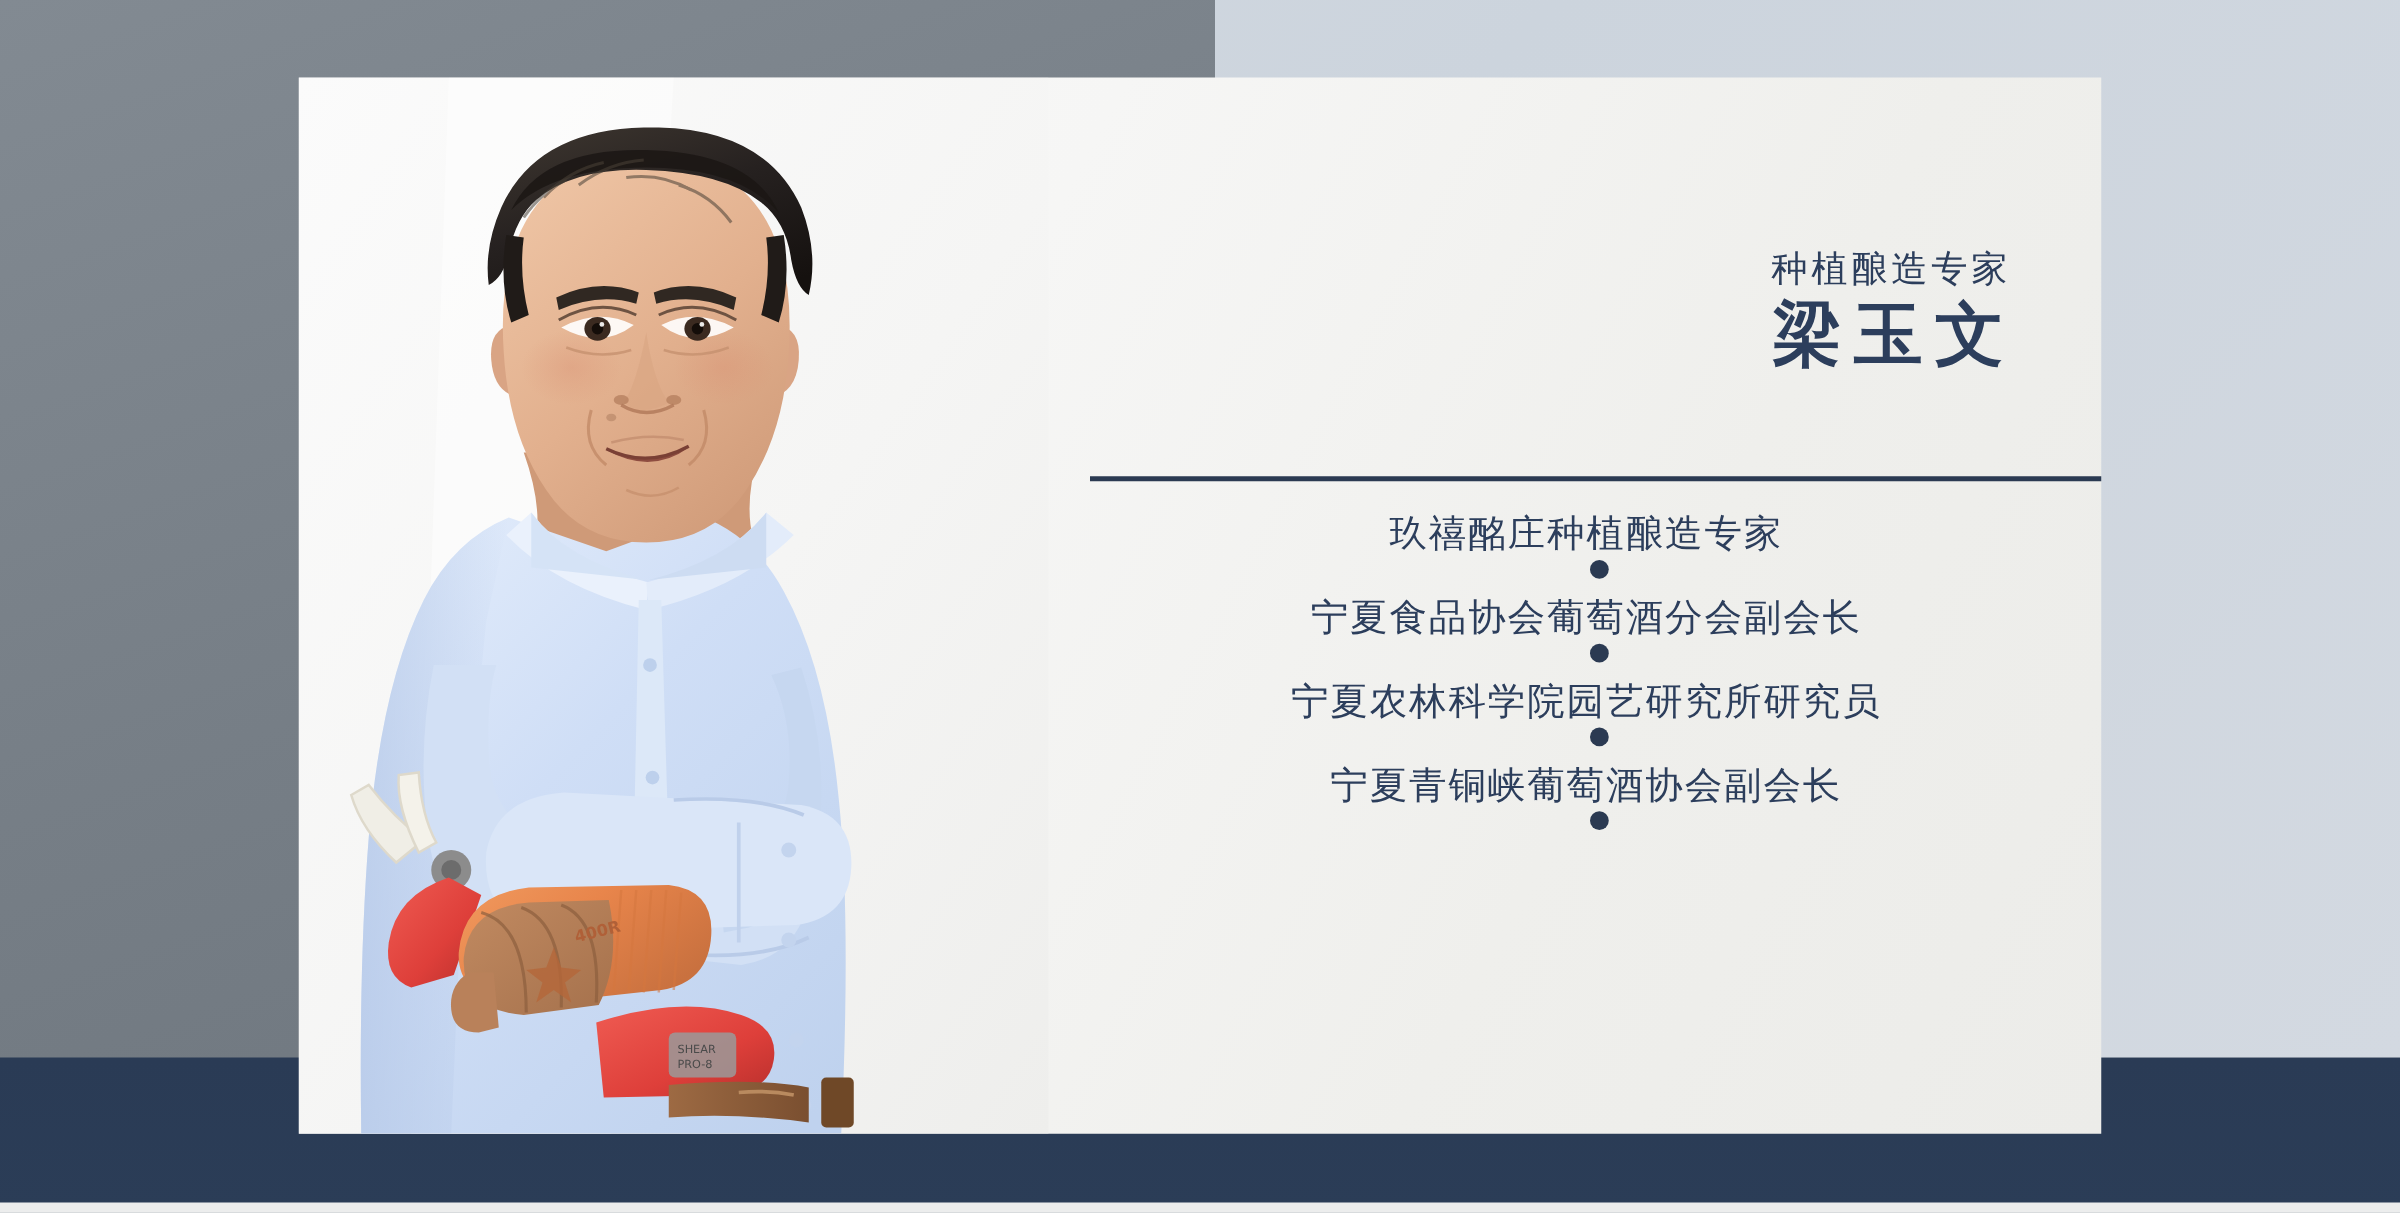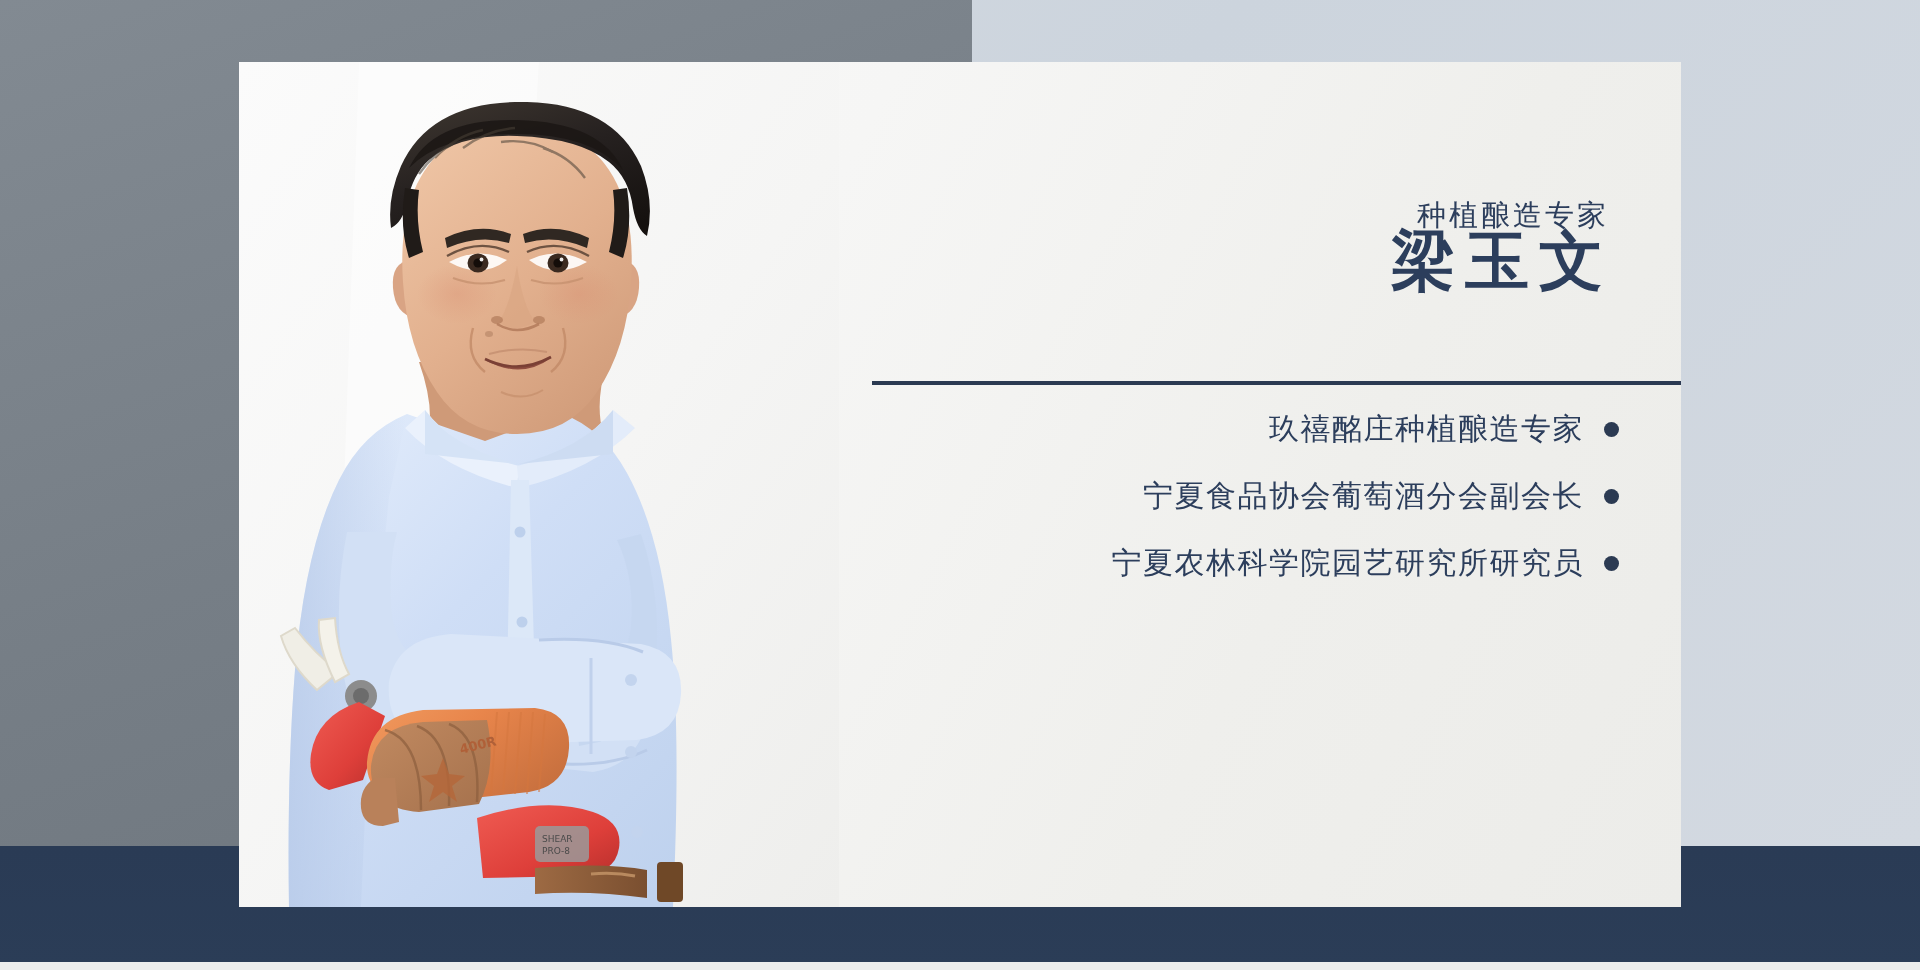--- a/index.html
+++ b/index.html
@@ -56,42 +56,43 @@
     left:640px; top:0; width:802px; height:845px;
   }
   .eyebrow{
     position:absolute; right:72px; top:134px;
     font-size:29px; letter-spacing:3px;
     color:#2c3e5c; white-space:nowrap;
     font-family:Liberation Mono, monospace;
     font-weight:400;
   }
   .name{
-    position:absolute; right:68px; top:168px;
+    position:absolute; right:68px; top:178px;
     font-family:"Liberation Serif","DejaVu Serif",serif;
-    font-size:64px; font-weight:700;
+    font-size:55px; font-weight:700;
     letter-spacing:10px;
     color:#2c3e5c; white-space:nowrap;
     line-height:1.0;
   }
   .divider{
     position:absolute; left:-7px; top:319px;
     width:986px; height:4px;
     background:#2b3a52;
   }
 
   .cred-list{
     position:absolute; right:62px; top:334px;
     width:700px;
     list-style:none;
   }
   .cred-item{
     display:flex; align-items:center; justify-content:flex-end;
     height:67px;
     white-space:nowrap;
+    flex-direction:column;
   }
   .cred-label{
     font-size:30px; letter-spacing:1.5px;
     color:#2c3e5c;
     font-family:"Liberation Sans","DejaVu Sans",sans-serif;
   }
   .cred-bullet{
     width:15px; height:15px; border-radius:50%;
     background:#2b3a52;
     margin-left:20px; flex:0 0 auto;
@@ -360,16 +361,20 @@
           <span class="cred-bullet"></span>
         </li>
         <li class="cred-item">
           <span class="cred-label">宁夏食品协会葡萄酒分会副会长</span>
           <span class="cred-bullet"></span>
         </li>
         <li class="cred-item">
           <span class="cred-label">宁夏农林科学院园艺研究所研究员</span>
           <span class="cred-bullet"></span>
         </li>
+        <li class="cred-item">
+          <span class="cred-label">宁夏青铜峡葡萄酒协会副会长</span>
+          <span class="cred-bullet"></span>
+        </li>
       </ul>
     </div>
   </div>
 </div>
 
 </body></html>

